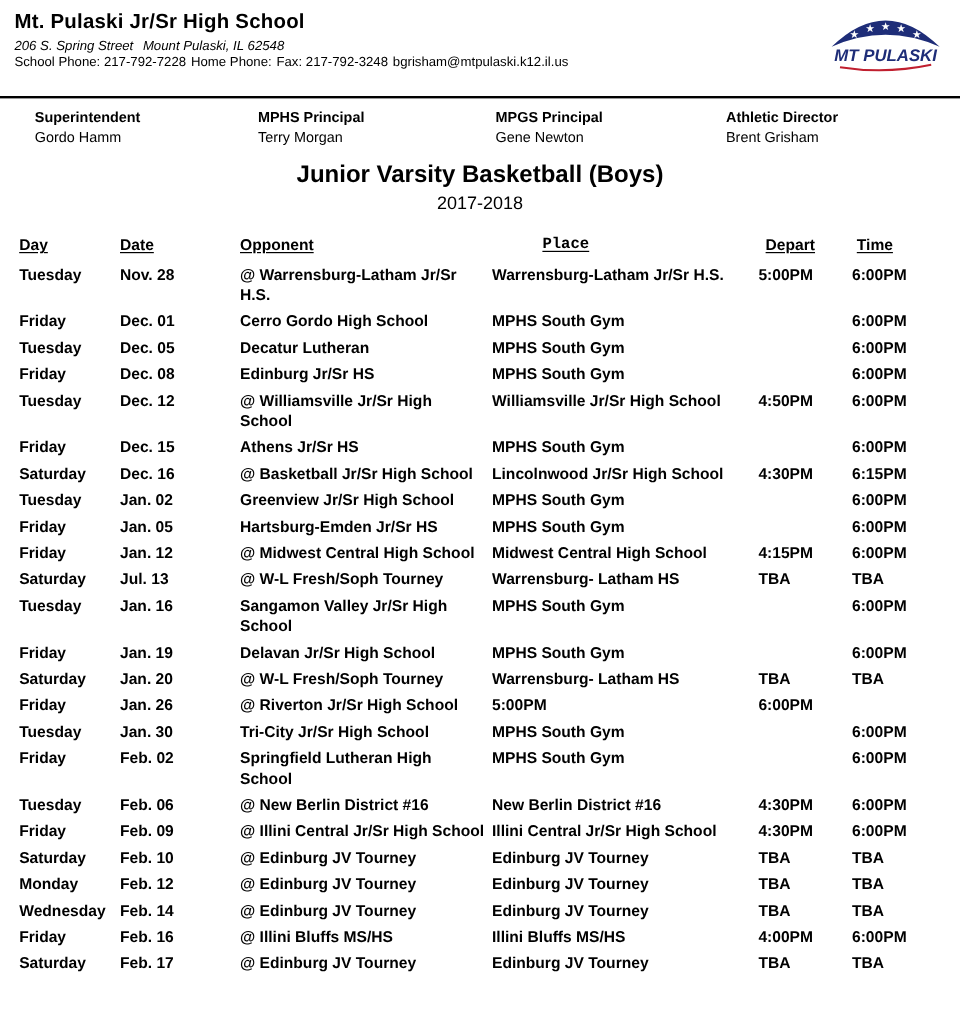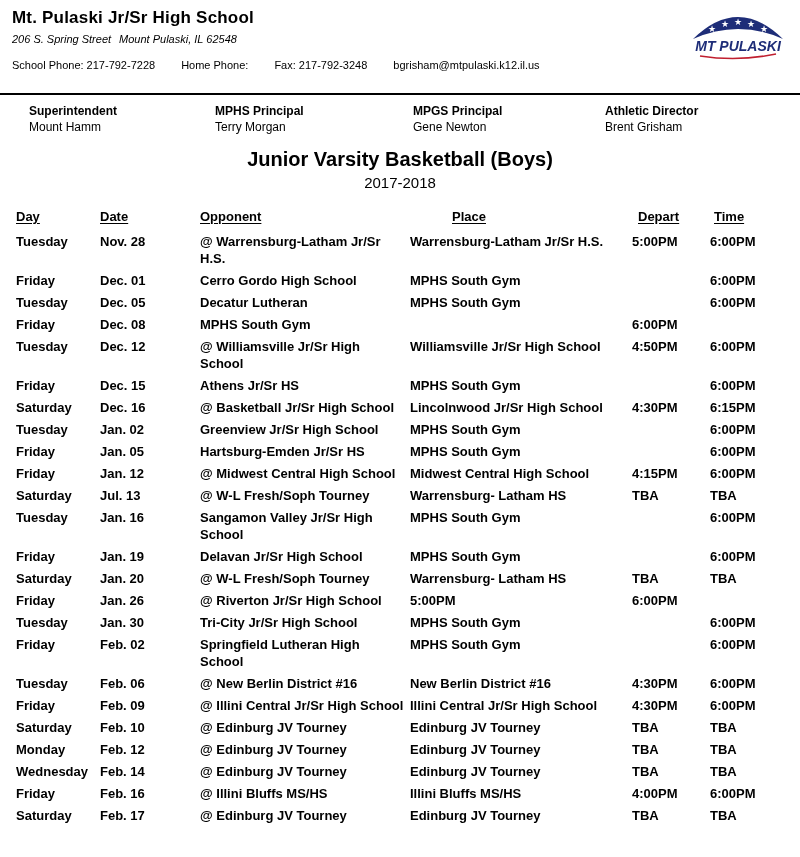--- a/index.html
+++ b/index.html
@@ -8,21 +8,21 @@
     width: 800px;
     height: 857px;
     overflow: hidden;
     font-family: "Liberation Sans", sans-serif;
     color: #000;
     position: relative;
   }
   .page-header { position: relative; padding: 8px 12px 0 12px; }
   .school-name { font-size: 17px; font-weight: bold; letter-spacing: 0.2px; }
   .address-line { margin-top: 5px; font-size: 11px; display: flex; gap: 8px; font-style: italic; }
-  .contact-line { margin-top: 14px; font-size: 11px; display: flex; gap: 26px; }
+  .contact-line { margin-top: 1px; font-size: 11px; display: flex; gap: 4px; }
   .logo-wrap { position: absolute; top: 6px; right: 10px; width: 104px; height: 58px; }
   .rule { margin-top: 22px; height: 2px; background: #000; width: 100%; }
 
   .staff-grid {
     margin-top: 9px;
     padding-left: 29px;
     display: grid;
     grid-template-columns: 186px 198px 192px auto;
     font-size: 12px;
   }
@@ -38,21 +38,21 @@
     grid-template-columns: 84px 100px 210px 222px 78px 70px;
     padding-left: 16px;
     align-items: start;
   }
   .t-head { font-size: 13px; font-weight: bold; margin-bottom: 7px; }
   .t-head .h {
     text-decoration: underline;
     text-underline-offset: 2px;
     justify-self: start;
   }
-  .t-head .h-place { padding-left: 42px; }
+  .t-head .h-place { padding-left: 42px; font-family: Liberation Mono, monospace; }
   .t-head .h-depart { padding-left: 6px; }
   .t-head .h-time { padding-left: 4px; }
   .t-row { font-size: 13px; font-weight: bold; line-height: 17px; padding-top: 2px; padding-bottom: 3px; }
   .t-row .c { padding-right: 6px; }
   .t-row .depart { padding-right: 0; }
 </style>
 </head>
 <body>
 
 <div class="page-header">
@@ -79,21 +79,21 @@
       <path d="M14,50 Q52,56 90,48" stroke="#c01f2f" stroke-width="1.6" fill="none"></path>
     </svg>
   </div>
 </div>
 
 <div class="rule"></div>
 
 <div class="staff-grid">
   <div>
     <div class="staff-title">Superintendent</div>
-    <div class="staff-name">Mount Hamm</div>
+    <div class="staff-name">Gordo Hamm</div>
   </div>
   <div>
     <div class="staff-title">MPHS Principal</div>
     <div class="staff-name">Terry Morgan</div>
   </div>
   <div>
     <div class="staff-title">MPGS Principal</div>
     <div class="staff-name">Gene Newton</div>
   </div>
   <div>
@@ -138,20 +138,21 @@
     <div class="c date">Dec. 05</div>
     <div class="c opp">Decatur Lutheran</div>
     <div class="c place">MPHS South Gym</div>
     <div class="c depart"></div>
     <div class="c time">6:00PM</div>
   </div>
 
   <div class="t-row">
     <div class="c day">Friday</div>
     <div class="c date">Dec. 08</div>
+    <div class="c opp">Edinburg Jr/Sr HS</div>
     <div class="c place">MPHS South Gym</div>
     <div class="c depart"></div>
     <div class="c time">6:00PM</div>
   </div>
 
   <div class="t-row">
     <div class="c day">Tuesday</div>
     <div class="c date">Dec. 12</div>
     <div class="c opp">@ Williamsville Jr/Sr High School</div>
     <div class="c place">Williamsville Jr/Sr High School</div>

